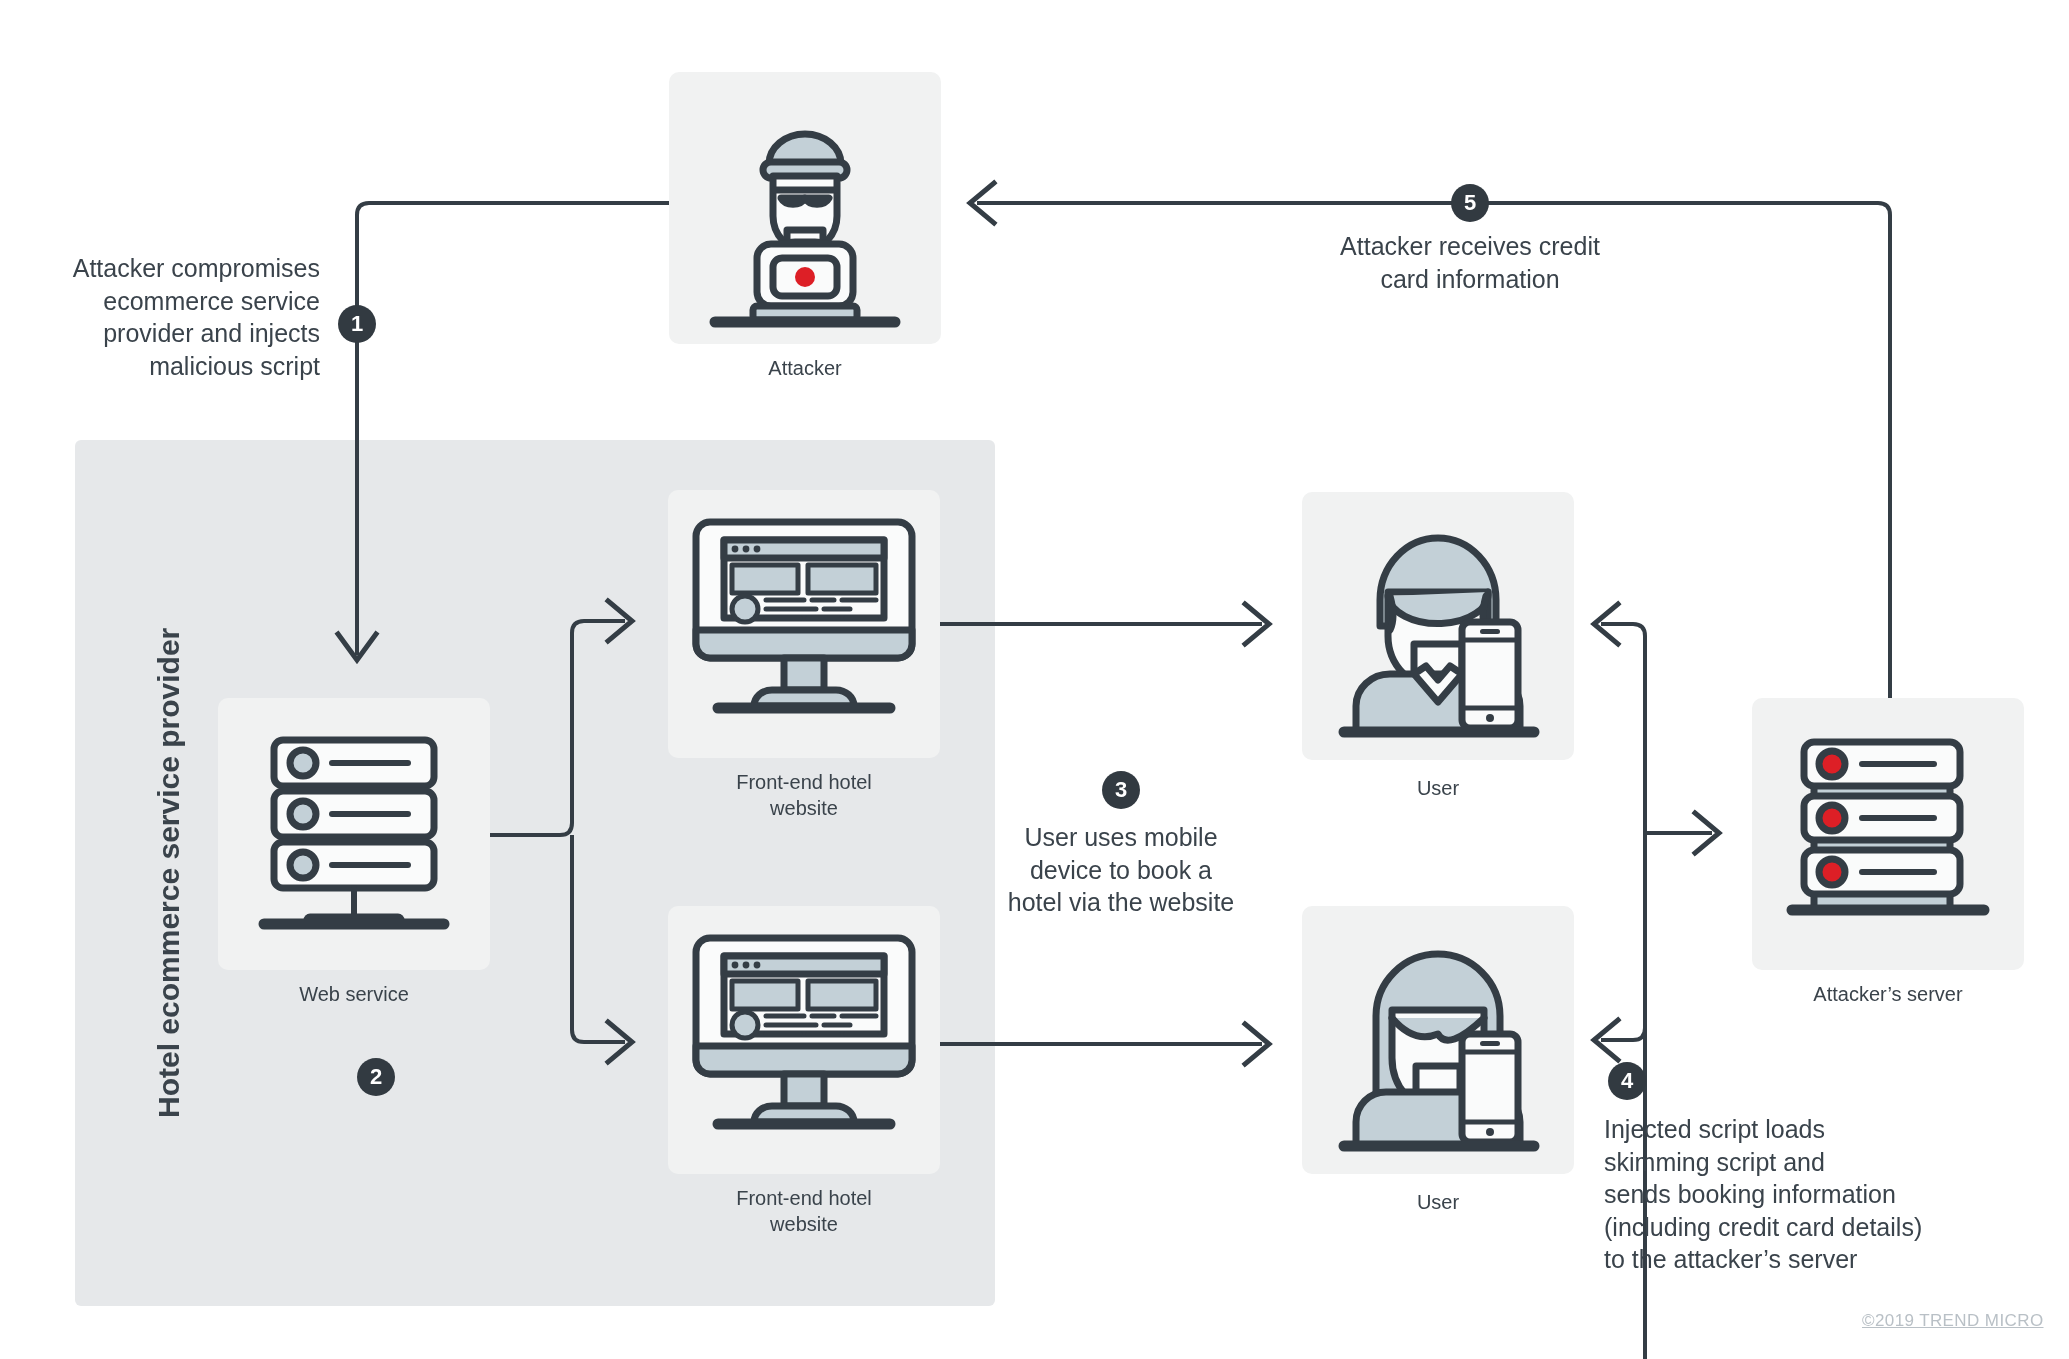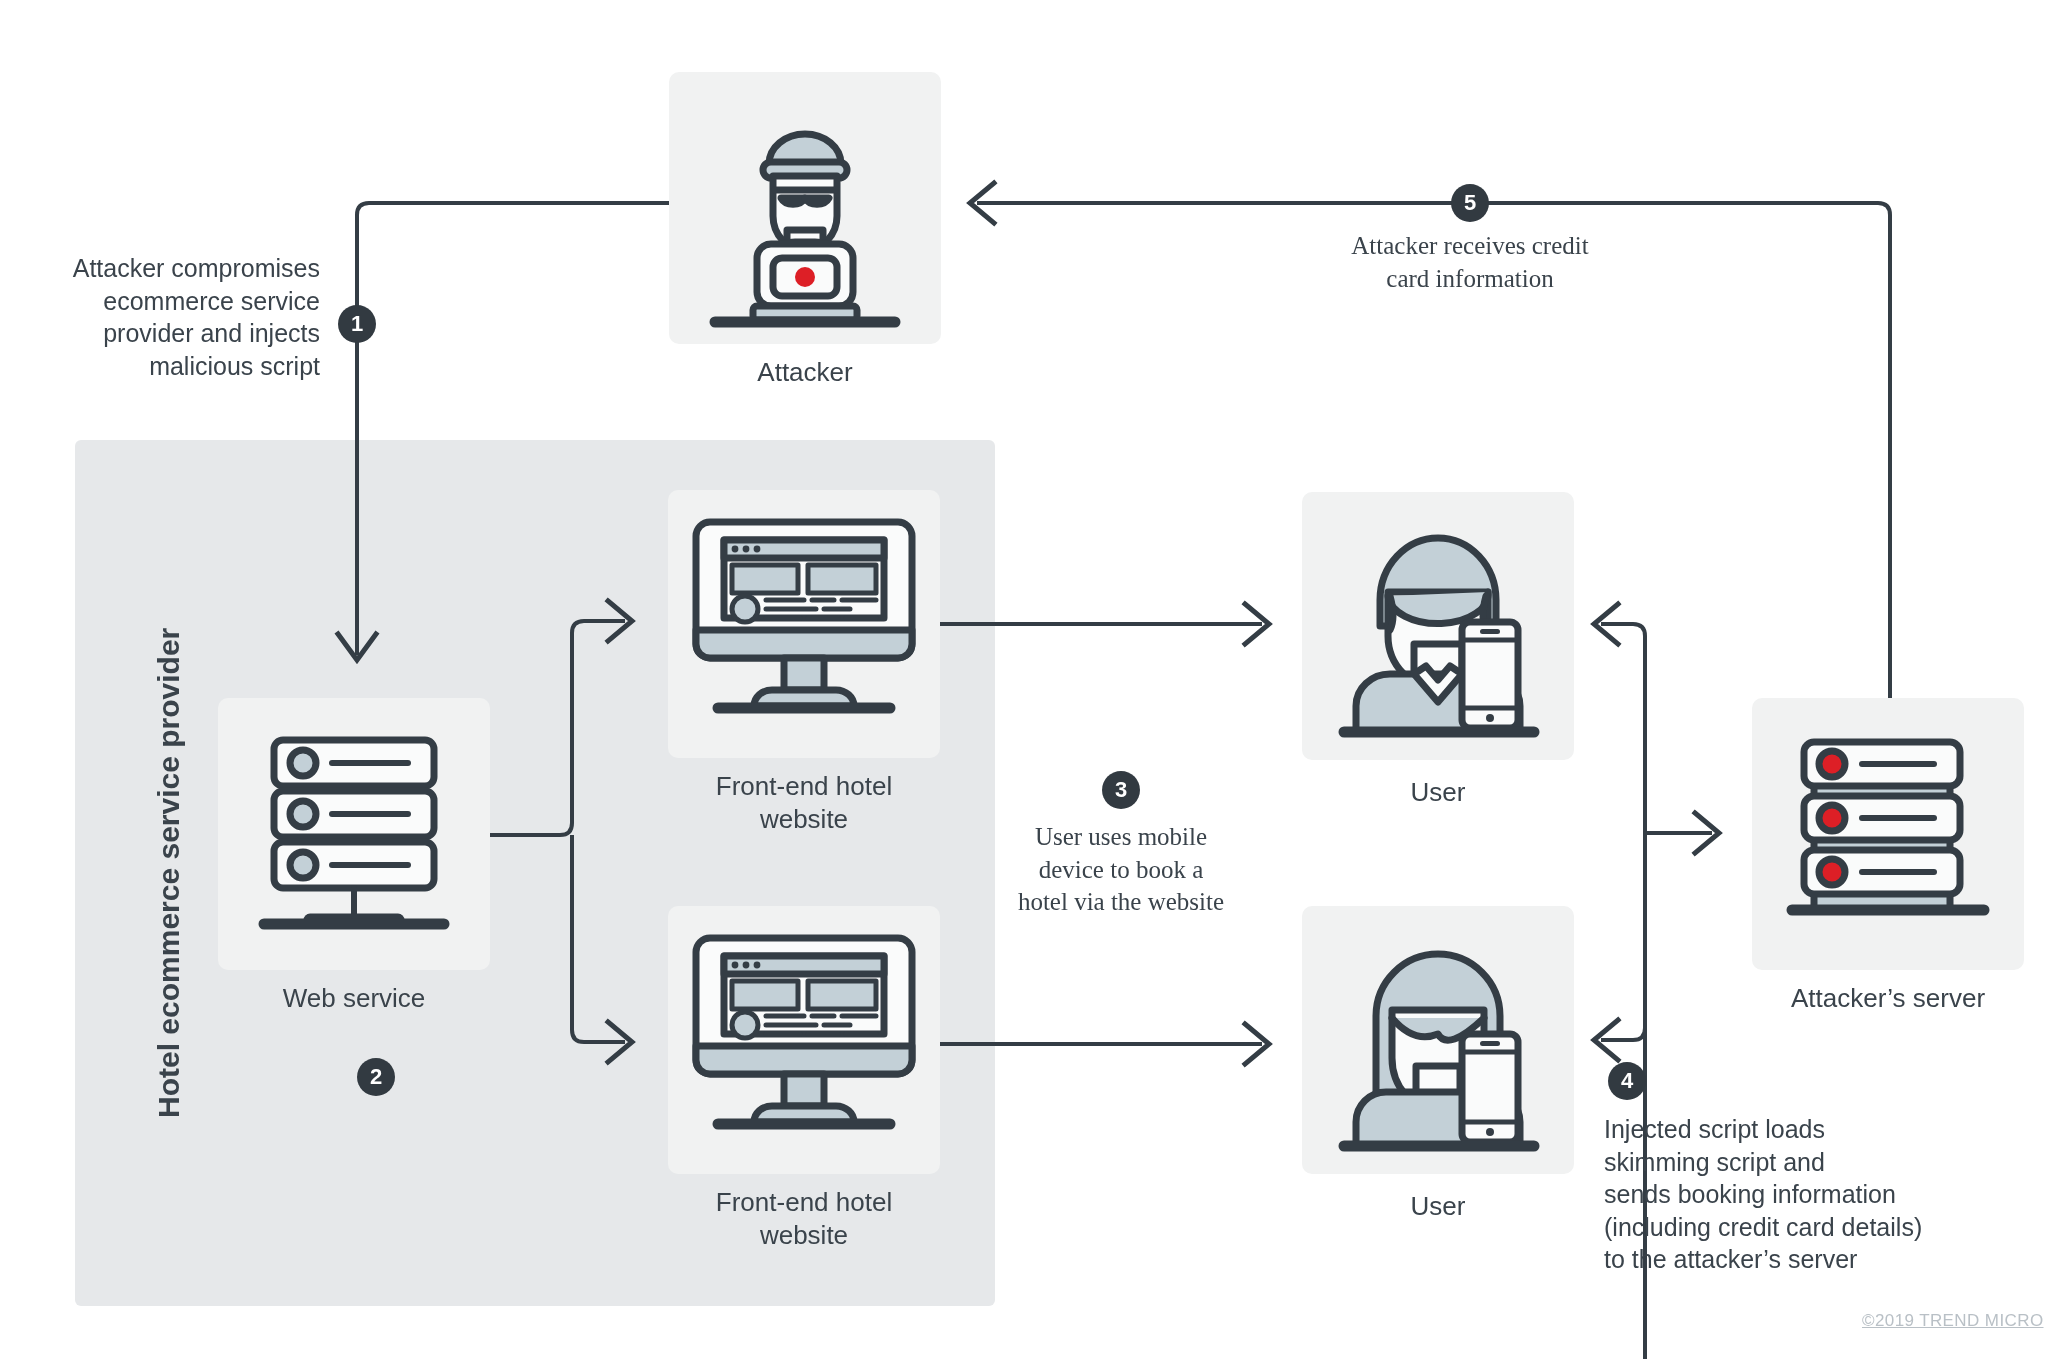--- a/index.html
+++ b/index.html
@@ -1,23 +1,23 @@
 <!DOCTYPE html>
 <html><head>
 <meta charset="utf-8">
 <style>
   html,body{margin:0;padding:0;background:#ffffff;}
   body{width:2069px;height:1359px;position:relative;overflow:hidden;
        font-family:"Liberation Sans","DejaVu Sans",sans-serif;color:#323a41;}
   #stage{position:absolute;left:0;top:0;width:2069px;height:1359px;}
   .panel{position:absolute;background:#e6e8ea;border-radius:6px;}
   .tile{position:absolute;background:#f1f2f2;border-radius:10px;}
-  .cap{position:absolute;text-align:center;font-size:26px;line-height:1.28;color:#3a434b;}
+  .cap{position:absolute;text-align:center;font-size:20px;line-height:1.28;color:#3a434b;}
   .step-text{position:absolute;font-size:25px;line-height:1.30;color:#3a434b;}
-  .step-text.ctr{text-align:center;font-family:Liberation Serif, serif;}
+  .step-text.ctr{text-align:center;}
   .step-text.rt{text-align:right;}
   .step-text.lt{text-align:left;}
   .badge{position:absolute;width:38px;height:38px;border-radius:50%;
          background:#323a41;color:#ffffff;font-size:22px;font-weight:bold;
          display:flex;align-items:center;justify-content:center;}
   .vlabel{position:absolute;font-size:30px;font-weight:bold;color:#3a434b;
           white-space:nowrap;transform-origin:0 0;transform:rotate(-90deg);}
   .copy{position:absolute;font-size:17px;color:#b9c0c6;letter-spacing:.4px;}
   svg{position:absolute;left:0;top:0;overflow:visible;}
   .ln{fill:none;stroke:#343d45;stroke-width:4;}

